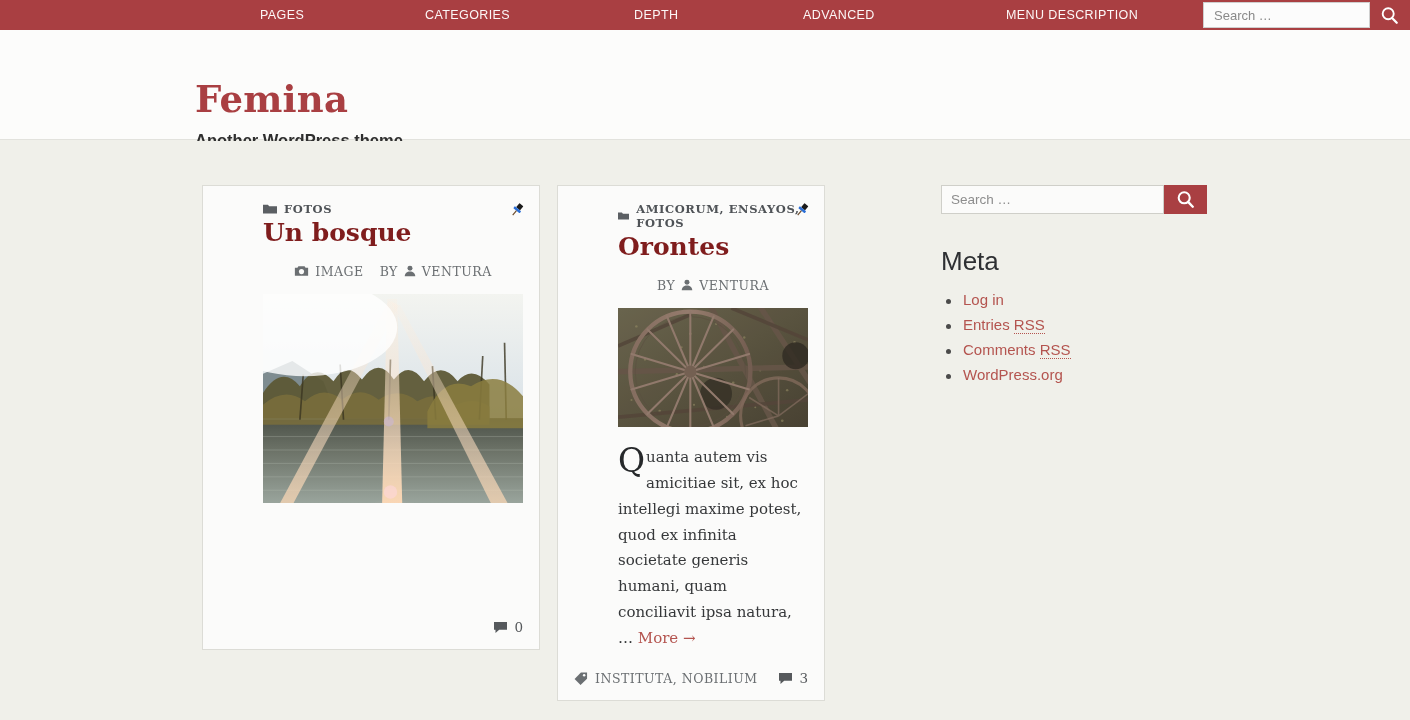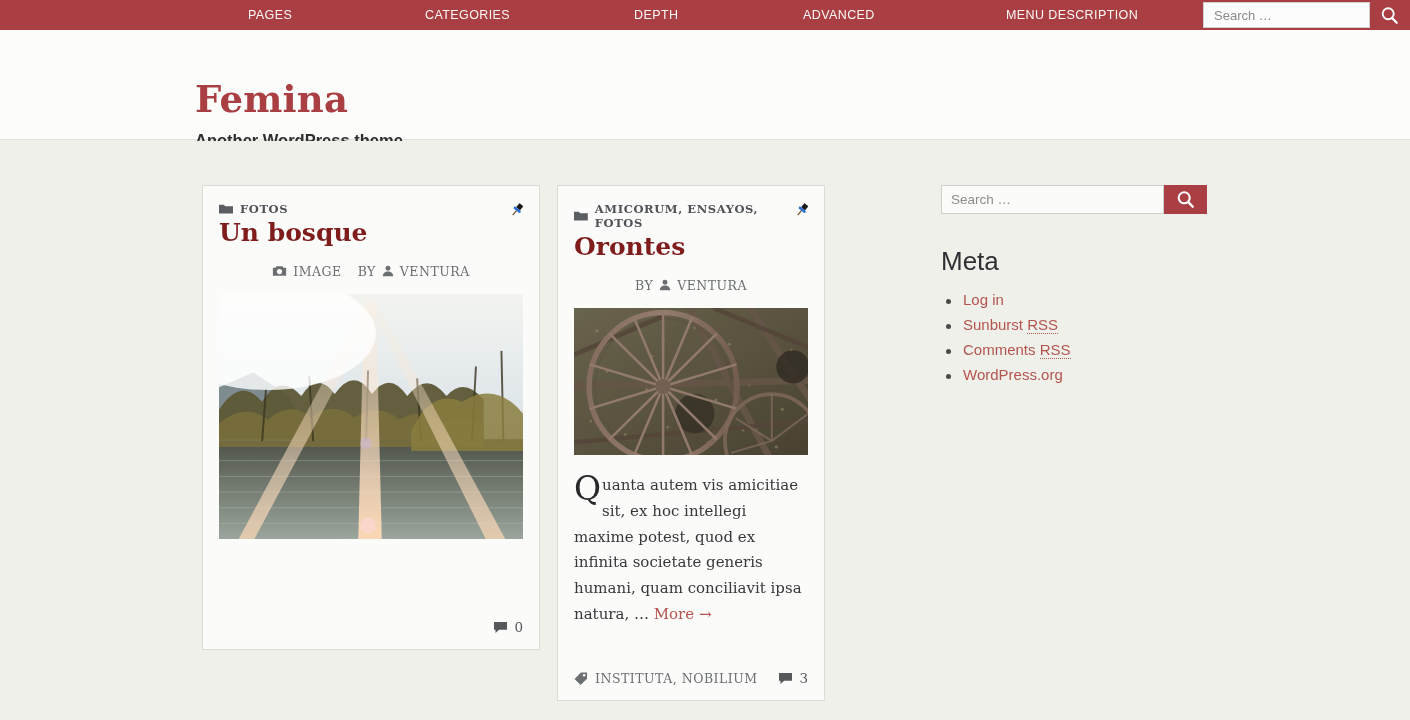--- a/index.html
+++ b/index.html
@@ -28,21 +28,21 @@
   }
   .topbar-item {
     color:#fdf7f7;
     font-size:12.5px;
     letter-spacing:.4px;
     text-transform:uppercase;
     font-family:"Liberation Sans", sans-serif;
     white-space:nowrap;
     cursor:pointer;
   }
-  .ti-pages     { position:absolute; left:248px; }
+  .ti-pages     { position:absolute; left:260px; }
   .ti-cats      { position:absolute; left:425px; }
   .ti-depth     { position:absolute; left:634px; }
   .ti-adv       { position:absolute; left:803px; }
   .ti-menudesc  { position:absolute; left:1006px; }
 
   .topbar-search {
     position:absolute; right:40px; top:2px;
     width:167px; height:26px;
     background:#fcfcfc;
     border:1px solid #cfcfcf;
@@ -110,20 +110,21 @@
   .content {
     position:absolute; top:141px; left:0;
     width:1410px; height:579px;
     background:#f0f0ea;
   }
 
   .card {
     position:absolute;
     background:#fbfbfa;
     border:1px solid #dcdcd6;
+    padding-left:44px;
   }
   #card-1 { left:202px; top:44px; width:338px; height:465px; }
   #card-2 { left:557px; top:44px; width:268px; height:516px; }
 
   .card-inner { padding:16px 16px 0 16px; position:relative; }
 
   .cat-line {
     display:flex; align-items:center; gap:7px;
     font-family:"DejaVu Serif", serif;
     font-size:11.5px; font-weight:bold;
@@ -583,21 +584,21 @@
       </button>
     </div>
 
     <h3 class="widget-title">Meta</h3>
 
     <ul class="meta-list">
       <li>
         <a>Log in</a>
       </li>
       <li>
-        <a><span>Sunburst </span><abbr>RSS</abbr></a>
+        <a><span>Entries </span><abbr>RSS</abbr></a>
       </li>
       <li>
         <a><span>Comments </span><abbr>RSS</abbr></a>
       </li>
       <li>
         <a>WordPress.org</a>
       </li>
     </ul>
   </aside>
 

